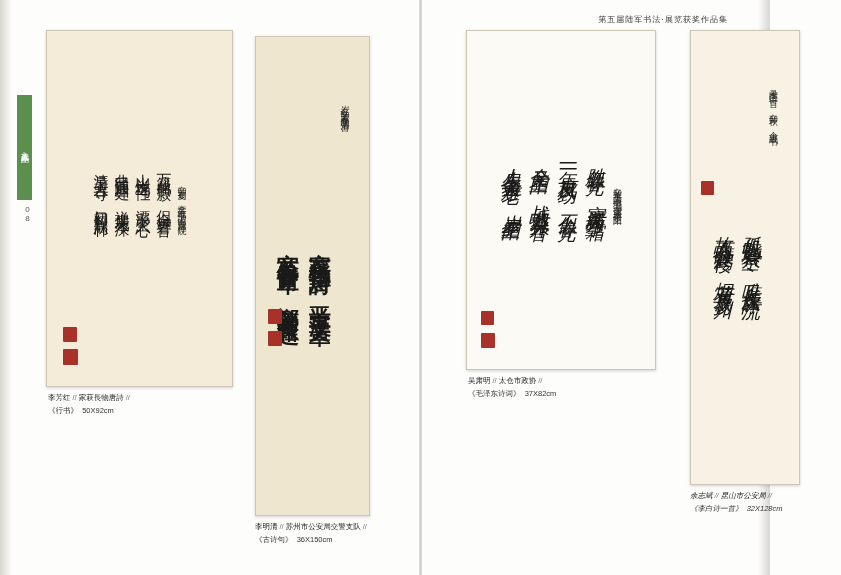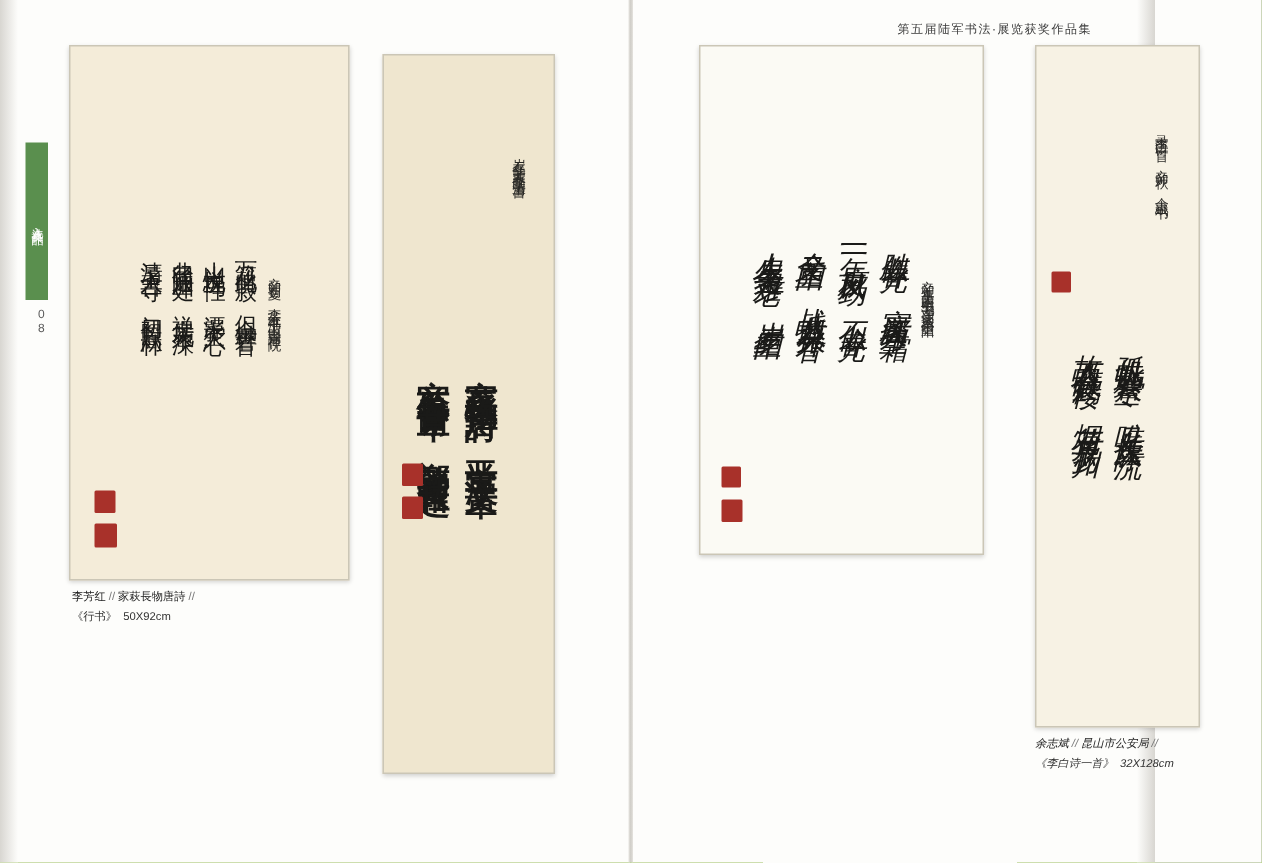--- a/index.html
+++ b/index.html
@@ -10,21 +10,21 @@
   body {
     width: 841px;
     height: 575px;
     font-family: "Liberation Sans", sans-serif;
     overflow: hidden;
   }
   .spread {
     position: relative;
     width: 770px;
     height: 575px;
-    background: #bef264;
+    background: #5eead4;
   }
   
   .page-left, .page-right {
     position: absolute;
     top: 0;
     height: 575px;
     background: #fdfdfb;
   }
   .page-left  { left: 0;   width: 420px; }
   .page-right { left: 421px; width: 420px; }
@@ -186,34 +186,50 @@
   <div class="plate" style="left:255px; top:36px;">
     <div class="art art-tan" style="width:115px; height:480px;">
       <div class="cols" style="padding-top:10px;">
         <div class="col small" style="height:110px; margin-top:6px;">岁在辛卯孟春李明清書</div>
         <div class="col big" style="height:450px;">家萩長物唐詩 晋字漢文章</div>
         <div class="col big" style="height:450px;">室首馀香谢草 鄭蘭寶桂超</div>
       </div>
       <div class="seal" style="left:12px; top:272px; width:14px; height:15px;"></div>
       <div class="seal" style="left:12px; top:294px; width:14px; height:15px;"></div>
     </div>
+    <div class="caption" style="left:0px; top:485px;">
+      <div class="line1">
+        <span>李明清</span><span class="sep">//</span><span>苏州市公安局交警支队</span><span class="sep">//</span>
+      </div>
+      <div class="line2">
+        <span>《古诗句》</span>&nbsp;&nbsp;<span>36X150cm</span>
+      </div>
+    </div>
   </div>
 
   <div class="plate" style="left:466px; top:30px;">
     <div class="art art-white" style="width:190px; height:340px;">
       <div class="cols">
         <div class="col small" style="height:290px; margin-top:14px;">辛卯年吴肃明书毛泽东词采桑子重阳</div>
         <div class="col cursive" style="height:290px;">胜似春光 寥廓江天万里霜</div>
         <div class="col cursive" style="height:290px;">一年一度秋风劲 不似春光</div>
         <div class="col cursive" style="height:290px;">今又重阳 战地黄花分外香</div>
         <div class="col cursive" style="height:290px;">人生易老天难老 岁岁重阳</div>
       </div>
       <div class="seal" style="left:14px; top:302px; width:14px; height:15px;"></div>
       <div class="seal" style="left:14px; top:280px; width:13px; height:14px;"></div>
     </div>
+    <div class="caption" style="left:2px; top:345px;">
+      <div class="line1">
+        <span>吴肃明</span><span class="sep">//</span><span>太仓市政协</span><span class="sep">//</span>
+      </div>
+      <div class="line2">
+        <span>《毛泽东诗词》</span>&nbsp;&nbsp;<span>37X82cm</span>
+      </div>
+    </div>
   </div>
 
   <div class="plate" style="left:690px; top:30px;">
     <div class="art art-cream" style="width:110px; height:455px;">
       <div class="cols" style="padding-top:8px;">
         <div class="col small" style="height:120px; margin-top:8px;">录李白诗一首 辛卯秋 余志斌书</div>
         <div class="col cursive" style="height:430px;">孤帆远影碧空尽 唯见长江天际流</div>
         <div class="col cursive" style="height:430px;">故人西辞黄鹤楼 烟花三月下扬州</div>
       </div>
       <div class="seal" style="left:10px; top:150px; width:13px; height:14px;"></div>

